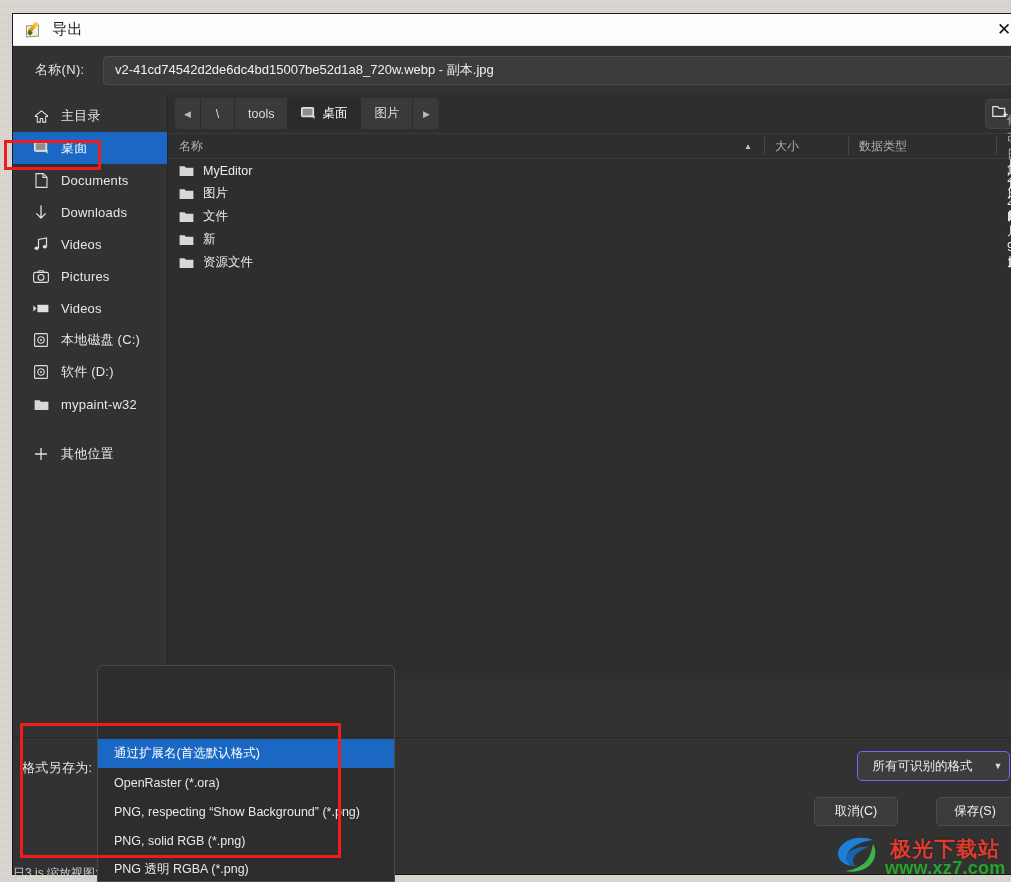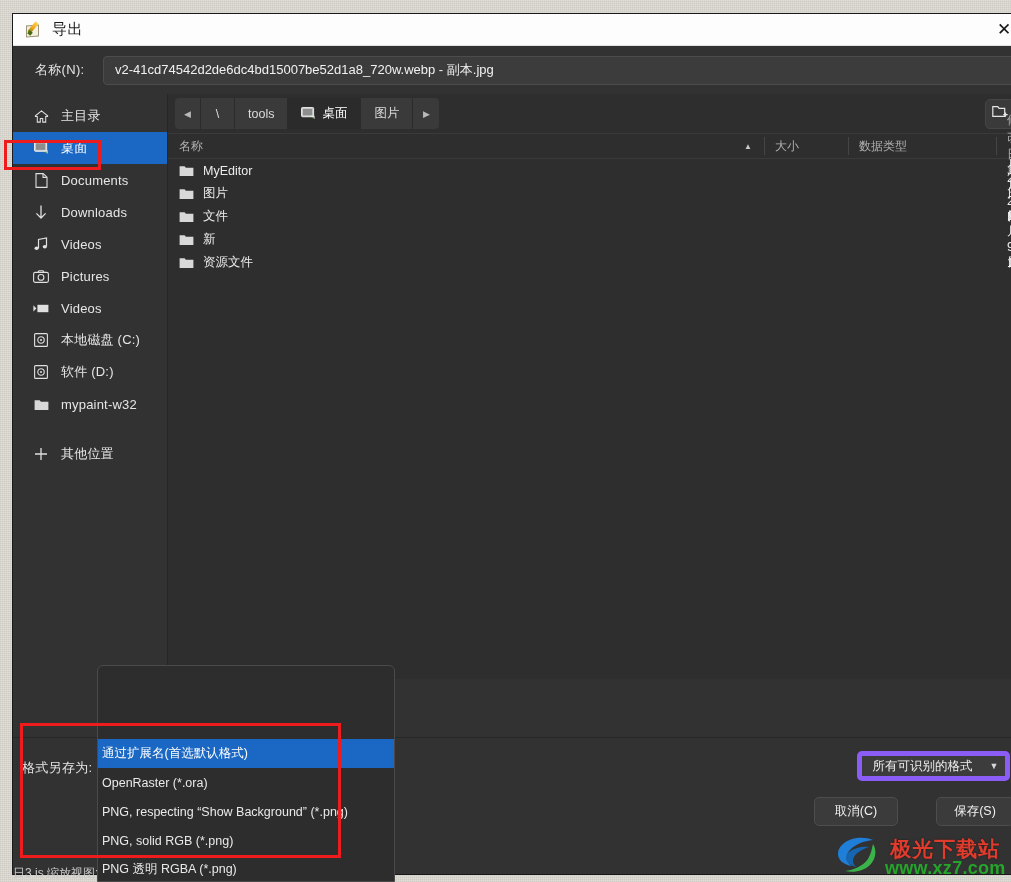--- a/index.html
+++ b/index.html
@@ -198,21 +198,21 @@
   .footer-sep {
     position:absolute; left:0; right:0; top:58px; height:1px; background:#272727;
   }
   .fmt-label {
     position:absolute; left:9px; top:745px;
     font-size:13px; color:#e4e4e4; letter-spacing:.3px;
   }
   .allfmt-select {
     position:absolute; right:13px; top:737px;
     width:153px; height:30px;
-    background:#3c3c3c; border:5px solid #8b5cf6; border-radius:5px;
+    background:#3c3c3c; border:1px solid #8b5cf6; border-radius:5px;
     display:flex; align-items:center; justify-content:center; gap:0;
     font-size:12.5px; color:#ededed;
   }
   .allfmt-select .cap { flex:1 1 auto; text-align:center; }
   .allfmt-select .chev { width:22px; text-align:center; font-size:9px; color:#d8d8d8; }
 
   .btn {
     position:absolute; top:783px;
     width:84px; height:29px;
     background:#3b3b3b; border:1px solid #4d4d4d; border-radius:5px;
@@ -235,21 +235,21 @@
     background:#2d2d2d;
     border:1px solid #4a4a4a;
     border-radius:6px 6px 0 0;
     overflow:hidden;
     z-index:40;
   }
   .dd-pad { height:73px; }
   .dd-item {
     height:29px;
     display:flex; align-items:center;
-    padding-left:4px;
+    padding-left:16px;
     font-size:12.5px; color:#e9e9e9;
     white-space:nowrap;
   }
   .dd-item.sel { background:#1b68c4; color:#ffffff; }
 
   
   .annot {
     position:absolute; border:3px solid #ee1c1c; z-index:60; pointer-events:none;
   }
   .annot-desktop { left:4px; top:140px; width:97px; height:30px; }

